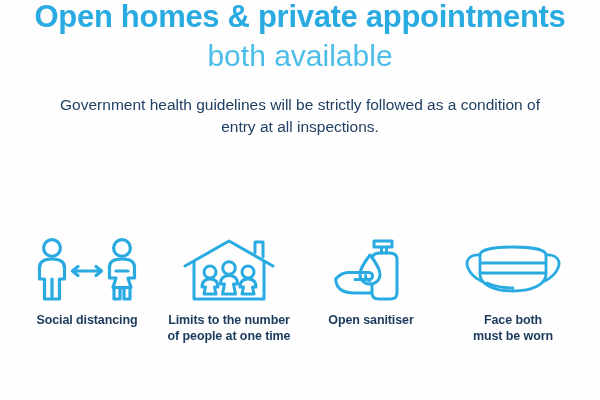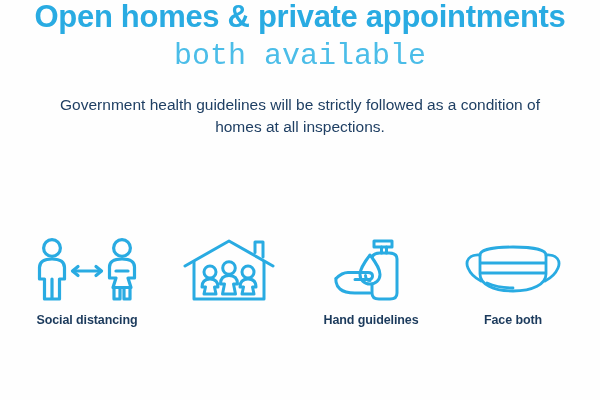--- a/index.html
+++ b/index.html
@@ -29,21 +29,21 @@
     font-family: "Liberation Sans", sans-serif;
     font-size: 31px;
     font-weight: bold;
     color: #29ABE2;
     letter-spacing: -0.3px;
     line-height: 1.08;
     margin: 0;
     white-space: nowrap;
   }
   .subheadline {
-    font-family: Liberation Mono, monospace;
+    font-family: Liberation Sans, sans-serif;
     font-size: 30px;
     font-weight: 300;
     color: #4BBDE8;
     letter-spacing: 0px;
     line-height: 1.15;
     margin: 6px 0 0 0;
   }
 
   
   .intro {
@@ -105,21 +105,21 @@
 
 <div class="poster">
 
   <div class="headline-block">
     <h1 class="headline">Open homes &amp; private appointments</h1>
     <div class="subheadline">both available</div>
   </div>
 
   <div class="intro">
     <span class="intro-line">Government health guidelines will be strictly followed as a condition of</span>
-    <span class="intro-line">homes at all inspections.</span>
+    <span class="intro-line">entry at all inspections.</span>
   </div>
 
   <div class="icon-row">
 
     <div class="icon-cell">
       <div class="icon-art">
         <svg width="118" height="66" viewBox="0 0 118 66" fill="none" stroke="#29ABE2" stroke-width="3.2" stroke-linecap="round" stroke-linejoin="round">
 
           <circle cx="24" cy="11" r="8.4"></circle>
           <path d="M11.5 30.5 C11.5 24.5 16 22 24 22 C32 22 36.5 24.5 36.5 30.5 L36.5 42 L31.5 42 L31.5 62 L24 62 L24 42 L24 62 L16.5 62 L16.5 42 L11.5 42 Z"></path>
@@ -153,57 +153,62 @@
           <circle cx="29" cy="35" r="6"></circle>
           <path d="M21 50 C21 44 24.5 42 29 42 C33.5 42 37 44 37 50 L33.5 50 L35 57 L23 57 L24.5 50 Z"></path>
 
           <circle cx="48" cy="31" r="6.3"></circle>
           <path d="M39.5 47 C39.5 41 43 38.5 48 38.5 C53 38.5 56.5 41 56.5 47 L52.5 47 L54.5 57 L41.5 57 L43.5 47 Z"></path>
 
           <circle cx="67" cy="35" r="6"></circle>
           <path d="M59 50 C59 44 62.5 42 67 42 C71.5 42 75 44 75 50 L71.5 50 L73 57 L61 57 L62.5 50 Z"></path>
         </svg>
       </div>
+      <div class="icon-caption">
+        <span class="cap-line">Limits to the number</span>
+        <span class="cap-line">of people at one time</span>
+      </div>
     </div>
 
     <div class="icon-cell">
       <div class="icon-art">
         <svg width="82" height="66" viewBox="0 0 82 66" fill="none" stroke="#29ABE2" stroke-width="3" stroke-linecap="round" stroke-linejoin="round">
 
           <path d="M44 4 L62 4 L62 10 L44 10 Z"></path>
           <path d="M51.5 10 L51.5 16"></path>
           <path d="M56.5 10 L56.5 16"></path>
 
           <path d="M42 22 C42 17.5 45 16 50 16 L59 16 C64 16 67 17.5 67 22 L67 56 C67 60 64.5 62 60 62 L49 62 C44.5 62 42 60 42 56 Z"></path>
 
           <path d="M40 18 C40 18 30 30.5 30 37.5 C30 43 34.5 47 40 47 C45.5 47 50 43 50 37.5 C50 30.5 40 18 40 18 Z" fill="#ffffff"></path>
           <path d="M35.5 38.5 C35.5 41.5 37.5 43.5 40 43.5"></path>
 
           <path d="M6 41.5 C6 41.5 12 35.5 18 35.5 L38 35.5 C41 35.5 42.5 37 42.5 39 C42.5 41 41 42.5 38 42.5 L25 42.5"></path>
           <path d="M6 41.5 C6 41.5 5 48 10 52 C14 55.5 19 56 25 56 L40 56"></path>
         </svg>
       </div>
       <div class="icon-caption">
-        <span class="cap-line">Hand guidelines</span>
+        <span class="cap-line">Open sanitiser</span>
       </div>
     </div>
 
     <div class="icon-cell">
       <div class="icon-art">
         <svg width="100" height="62" viewBox="0 0 100 62" fill="none" stroke="#29ABE2" stroke-width="2.8" stroke-linecap="round" stroke-linejoin="round">
 
           <path d="M17 16 C6 15 2 22 5 29 C7.5 35 13 39.5 18 42"></path>
           <path d="M83 16 C94 15 98 22 95 29 C92.5 35 87 39.5 82 42"></path>
 
           <path d="M17 16 C17 11 30 8 50 8 C70 8 83 11 83 16 L83 35 C83 45 70 52 50 52 C30 52 17 45 17 35 Z"></path>
 
           <path d="M17.5 24 L82.5 24"></path>
           <path d="M18.5 34 L81.5 34"></path>
           <path d="M24 44 C32 47.5 41 49 50 49"></path>
         </svg>
       </div>
       <div class="icon-caption">
         <span class="cap-line">Face both</span>
+        <span class="cap-line">must be worn</span>
       </div>
     </div>
 
   </div>
 </div>
 
 </body></html>

